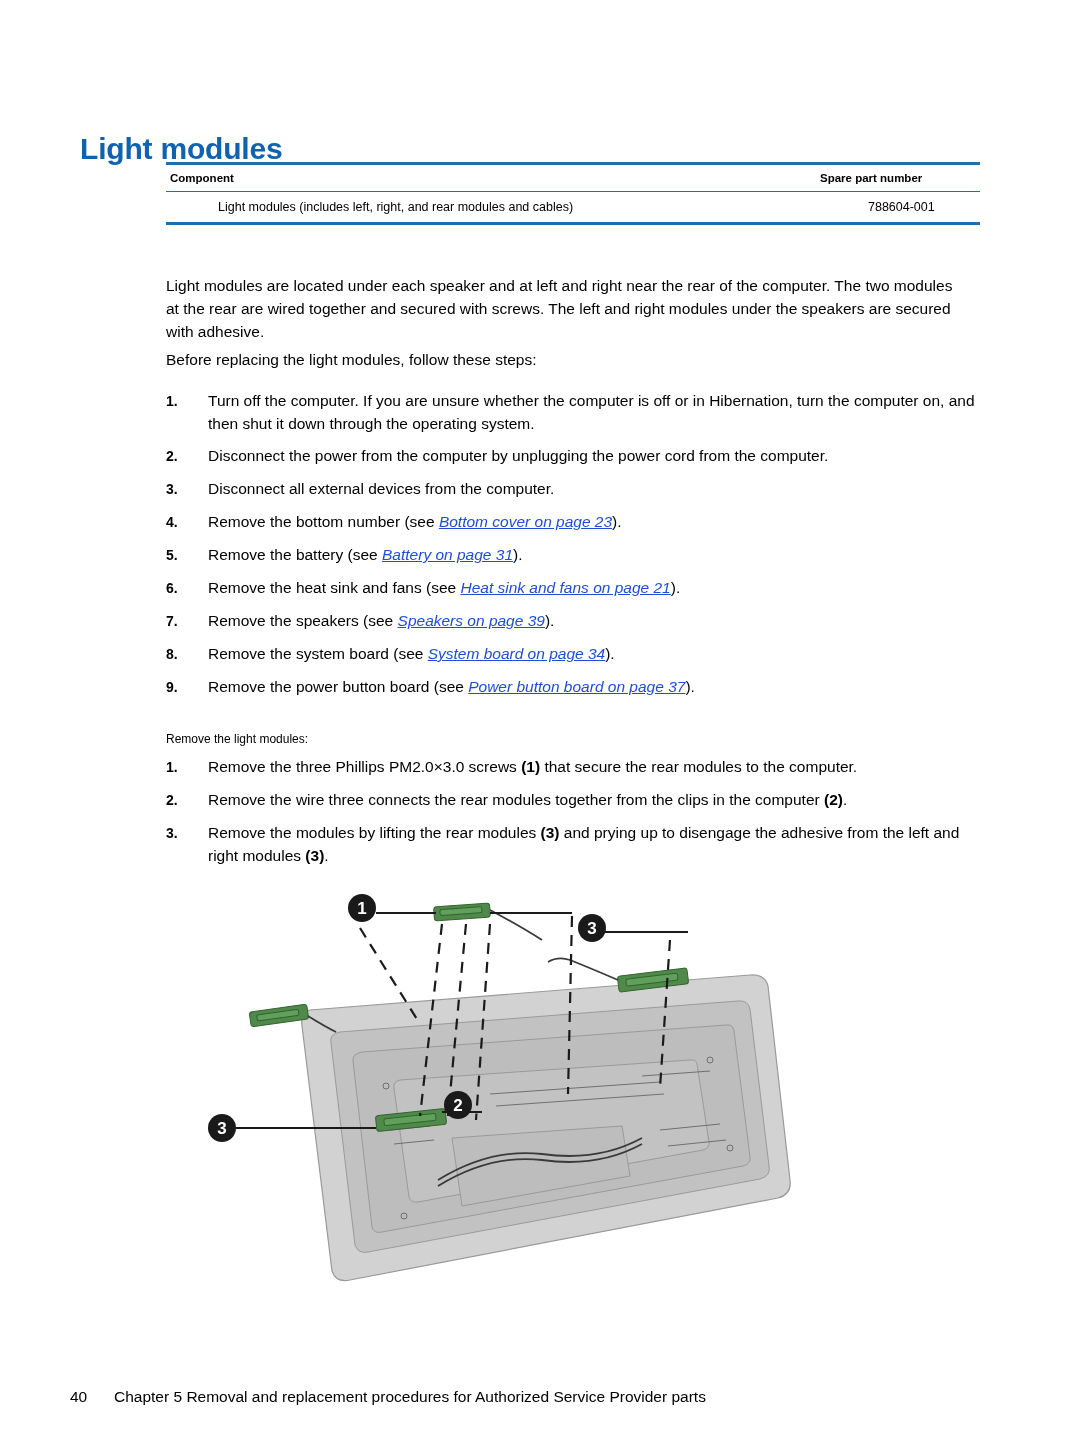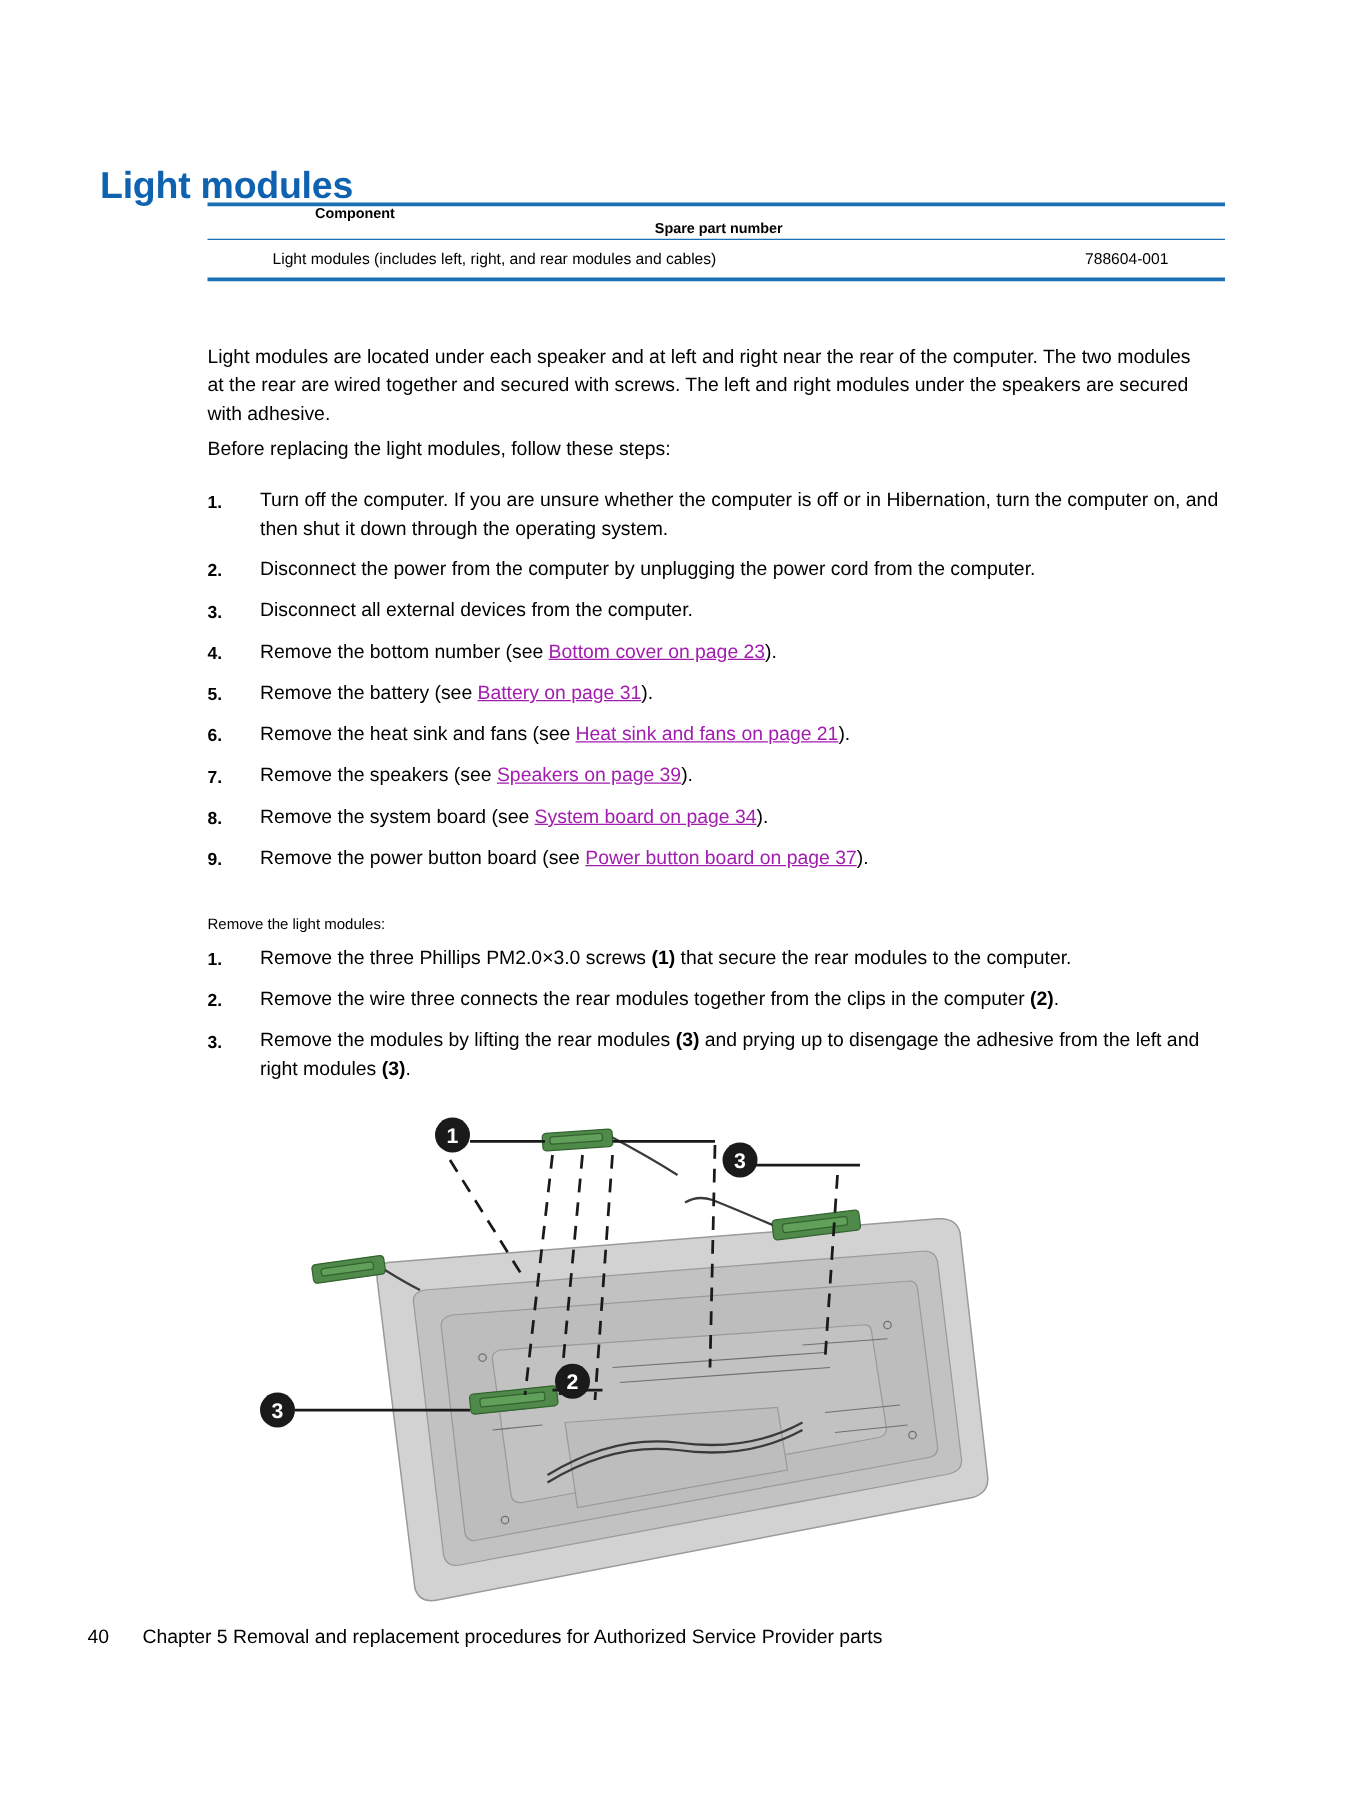--- a/index.html
+++ b/index.html
@@ -57,21 +57,20 @@
     width: 100%;
   }
   .parts-row {
     display: flex;
     align-items: center;
   }
   .parts-row.header {
     height: 26px;
     font-size: 11.5px;
     font-weight: bold;
-    flex-direction: column;
   }
   .parts-row.body {
     height: 30px;
     font-size: 12.5px;
     margin-left: 48px;
   }
   .col-component {
     width: 650px;
     padding-left: 4px;
     box-sizing: border-box;
@@ -118,22 +117,23 @@
     width: 42px;
     flex: none;
     font-weight: bold;
     font-size: 14px;
     padding-top: 1px;
   }
   .step .txt {
     flex: 1;
   }
   .link {
-    color: #a21caf;
+    color: #1d4ed8;
     text-decoration: underline;
+    font-style: italic;
   }
   .mid-line {
     position: absolute;
     left: 166px;
     top: 728px;
     font-size: 12px;
     line-height: 23px;
   }
 
   
@@ -143,21 +143,21 @@
     top: 880px;
     width: 620px;
     height: 410px;
   }
   .figure svg { display: block; }
 
   
   .footer {
     position: absolute;
     left: 70px;
-    top: 1301px;
+    top: 1388px;
     font-size: 15.5px;
   }
   .footer .pagenum {
     display: inline-block;
     width: 44px;
   }
   .footer .chap {
     display: inline-block;
   }
 </style>

